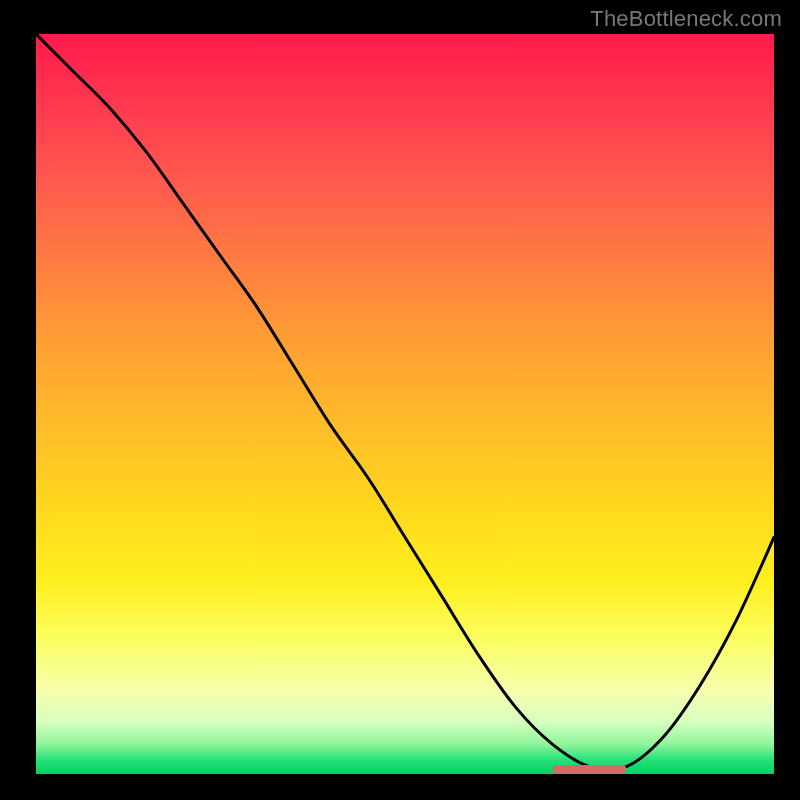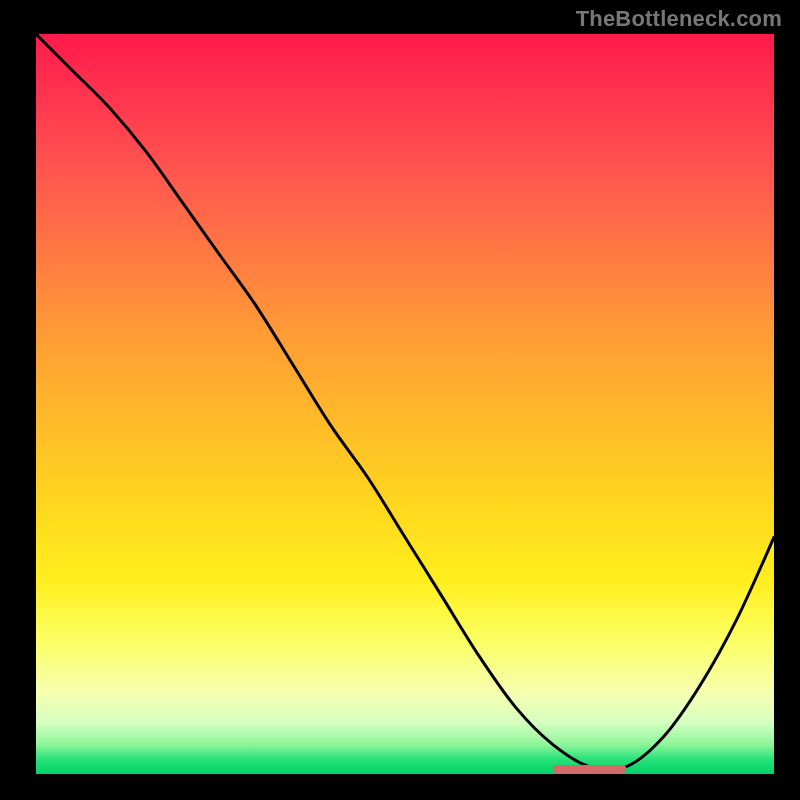--- a/index.html
+++ b/index.html
@@ -14,21 +14,21 @@
     position: relative;
     width: 800px;
     height: 800px;
   }
   .watermark {
     position: absolute;
     top: 6px;
     right: 18px;
     font-family: Arial, Helvetica, sans-serif;
     font-size: 22px;
-    font-weight: 700;
+    font-weight: 400;
     color: #777777;
     letter-spacing: 0.2px;
   }
   .plot-area {
     position: absolute;
     left: 36px;
     top: 34px;
     width: 738px;
     height: 740px;
     background: linear-gradient(

